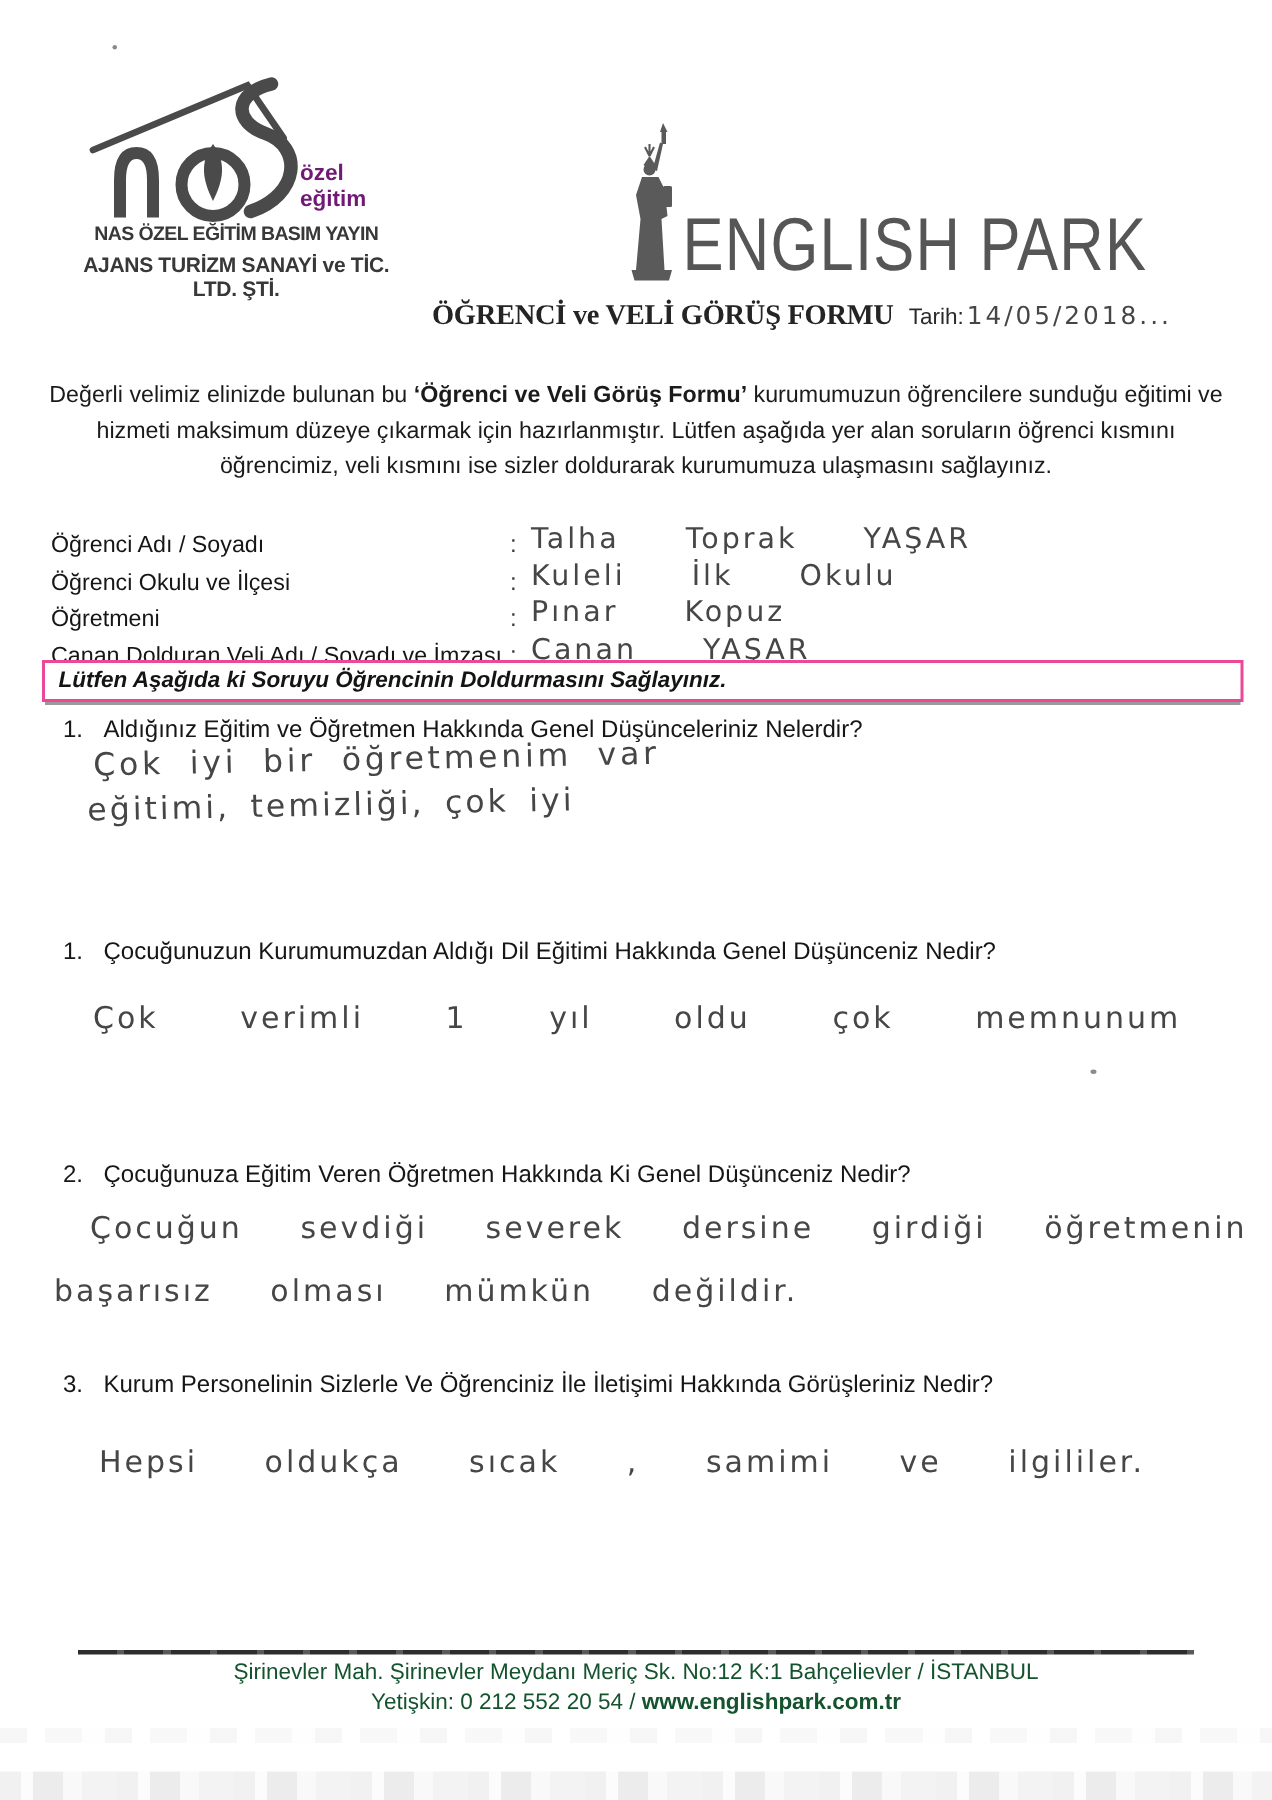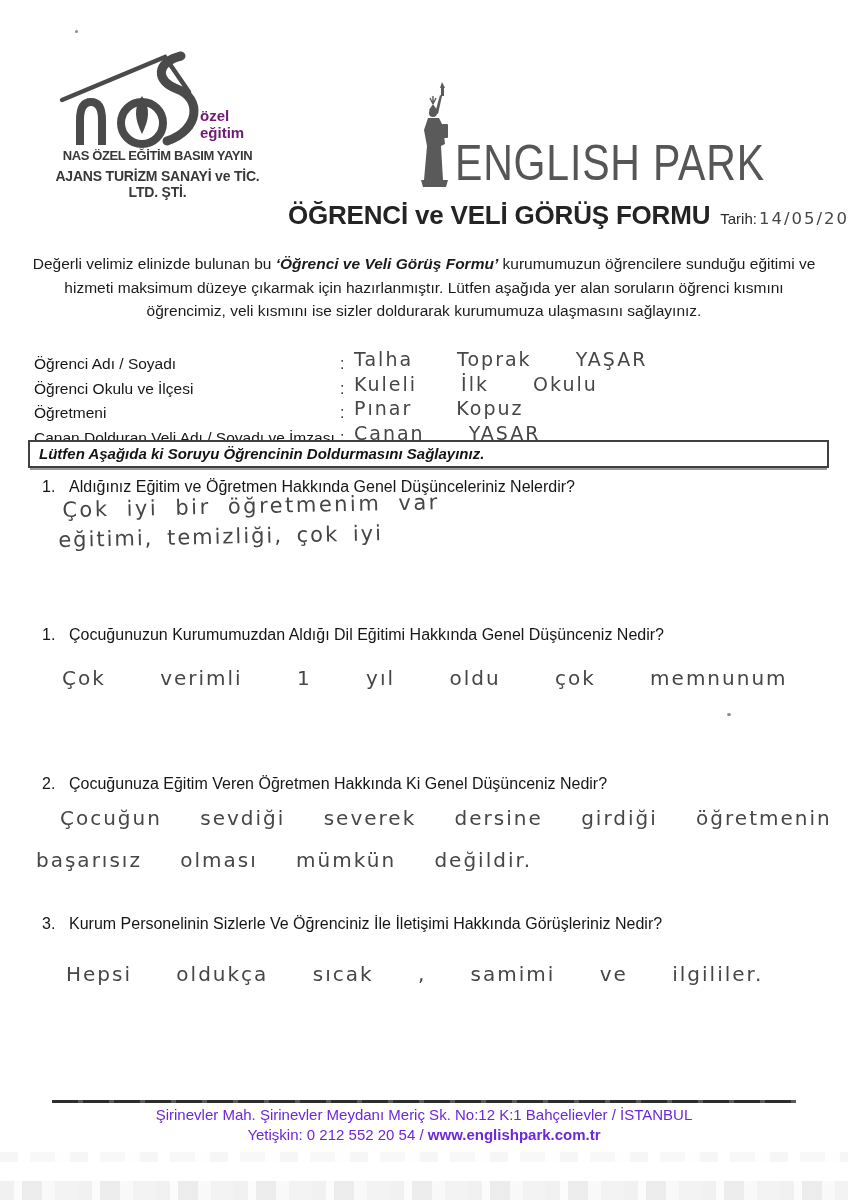--- a/index.html
+++ b/index.html
@@ -23,61 +23,61 @@
   .brand{left:415px;top:80px;width:400px;height:110px;}
   .brand svg{position:absolute;left:0;top:0;}
   .brand-name{
     position:absolute;left:40px;top:58px;font-size:50px;line-height:50px;
     color:#565656;letter-spacing:1px;transform:scaleX(0.82);transform-origin:left top;
     white-space:nowrap;
   }
 
   
   .title-row{left:288px;top:200px;white-space:nowrap;display:flex;align-items:baseline;}
-  .form-title{font-size:26px;font-weight:bold;color:#242424;letter-spacing:-0.2px;}
+  .form-title{font-size:19px;font-weight:bold;color:#242424;letter-spacing:-0.2px;font-family:Liberation Serif, serif;}
   .date-label{font-size:15px;color:#2a2a2a;margin-left:10px;}
   .date-value{margin-left:2px;}
 
   
   .hand{
     font-family:"DejaVu Sans",sans-serif;color:#464646;
     letter-spacing:2px;white-space:nowrap;
   }
   .tilt{transform:rotate(-1.2deg);transform-origin:left top;}
 
   
   .intro{left:28px;top:252px;width:792px;font-size:15.5px;line-height:23.5px;
     text-align:center;color:#1b1b1b;}
-  .intro b{font-weight:bold;font-style:italic;}
+  .intro b{font-weight:bold;}
 
   
   .fields{left:34px;top:331px;width:790px;}
   .field-row{position:relative;height:24.5px;}
   .field-label{display:inline-block;width:306px;font-size:15.5px;color:#161616;margin-top:24px;}
   .field-colon{display:inline-block;width:14px;font-size:16px;color:#3c3c3c;}
   .field-value{font-size:19px;word-spacing:36px;position:relative;top:-3px;}
 
   
   .bar{
-    left:28px;width:788px;height:24px;border:2px solid #404040;background:#fff;
+    left:28px;width:788px;height:24px;border:2px solid #ec4899;background:#fff;
     font-size:15px;font-weight:bold;font-style:italic;color:#141414;
     line-height:24px;padding-left:9px;
     box-shadow:0 4px 0 -2px #9a9a9a;
   }
   .bar1{top:440px;}
   .bar2{top:587px;}
 
   
   .question{left:42px;width:760px;font-size:16px;color:#161616;white-space:nowrap;}
   .q-num{display:inline-block;width:27px;}
 
   
   .footer-rule{left:52px;top:1100px;width:744px;height:3px;
     background:repeating-linear-gradient(90deg,#2d2d2d 0 26px,#5a5a5a 26px 31px);}
-  .footer-line{left:0;width:848px;text-align:center;font-size:15px;color:#6d28d9;}
+  .footer-line{left:0;width:848px;text-align:center;font-size:15px;color:#14532d;}
   .footer1{top:1106px;}
   .footer2{top:1126px;}
   .footer2 b{font-weight:bold;}
 
   
   .scan-band-light{left:0;top:1152px;width:848px;height:10px;opacity:.25;
     background:repeating-linear-gradient(90deg,#dcdcdc 0 18px,#fff 18px 30px,#e4e4e4 30px 55px,#fafafa 55px 70px);}
   .scan-band{left:0;top:1181px;width:848px;height:19px;opacity:.75;
     background:repeating-linear-gradient(90deg,#ececec 0 14px,#fbfbfb 14px 22px,#e6e6e6 22px 42px,#f7f7f7 42px 55px,#efefef 55px 78px);}
   .speck{position:absolute;background:#8a8a8a;border-radius:50%;}

